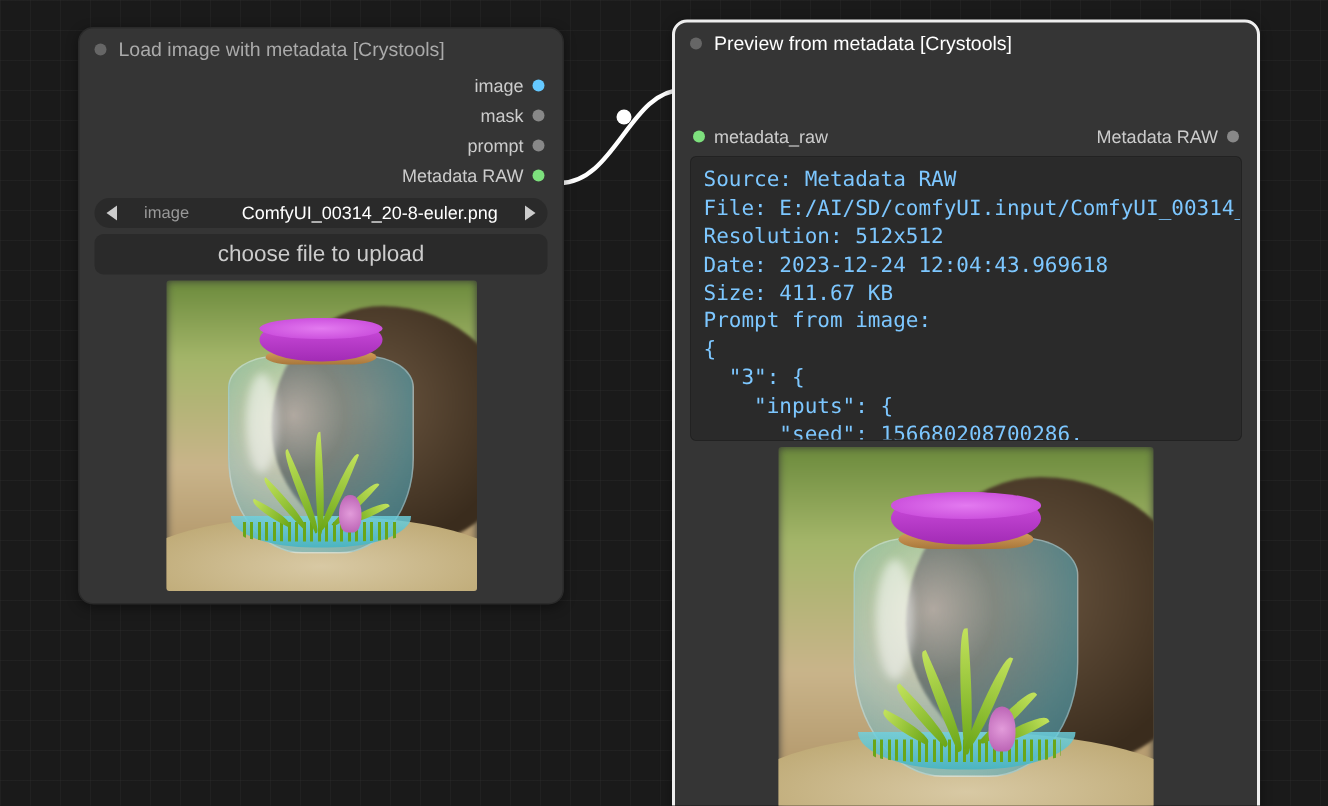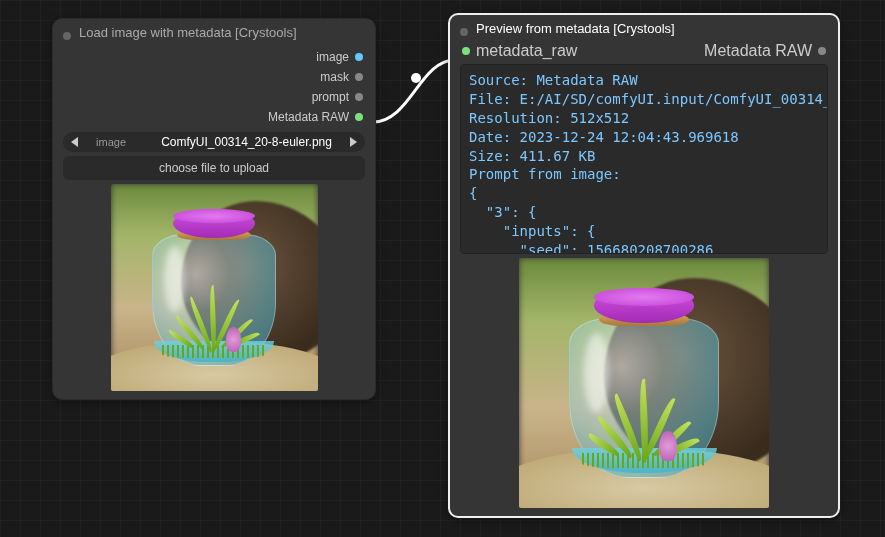--- a/index.html
+++ b/index.html
@@ -21,21 +21,21 @@
   background: #353535;
   border-radius: 10px;
   border: 1px solid #2a2a2a;
   box-shadow: 0 2px 8px rgba(0,0,0,0.4);
 }
 .node.selected {
   border: 2px solid #eee;
 }
 .node-header {
   display: flex;
-  align-items: flex-end;
+  align-items: center;
   padding: 6px 10px;
   font-size: 13px;
   color: #aaa;
   gap: 8px;
 }
 .node-header.selected-header { color: #fff; font-weight: normal; }
 .dot {
   width: 8px;
   height: 8px;
   border-radius: 50%;
@@ -61,24 +61,25 @@
   font-size: 12px;
   color: #ccc;
   gap: 6px;
   height: 18px;
 }
 .input-row {
   display: flex;
   align-items: center;
   justify-content: space-between;
   width: 100%;
-  font-size: 16px;
+  font-size: 12px;
   color: #ccc;
   gap: 6px;
   height: 18px;
+  margin-top: 40px;
 }
 .input-left { display: flex; align-items: center; gap: 6px; }
 .widget-file {
   display: flex;
   align-items: center;
   justify-content: space-between;
   background: #2a2a2a;
   border-radius: 12px;
   padding: 3px 8px;
   font-size: 12px;
@@ -88,21 +89,21 @@
 }
 .widget-file .label { color: #999; font-size: 11px; }
 .widget-file .fname { color: #fff; font-size: 12px; margin-left: 17px; }
 .arrow { width: 0; height: 0; border-style: solid; }
 .arrow.left { border-width: 5px 7px 5px 0; border-color: transparent #ccc transparent transparent; }
 .arrow.right { border-width: 5px 0 5px 7px; border-color: transparent transparent transparent #ccc; }
 .widget-btn {
   background: #2a2a2a;
   border-radius: 6px;
   padding: 5px 8px;
-  font-size: 12px;
+  font-size: 15px;
   color: #ccc;
   text-align: center;
   margin: 4px 2px;
   cursor: pointer;
 }
 .image-preview {
   display: flex;
   justify-content: center;
   margin-top: 4px;
 }

